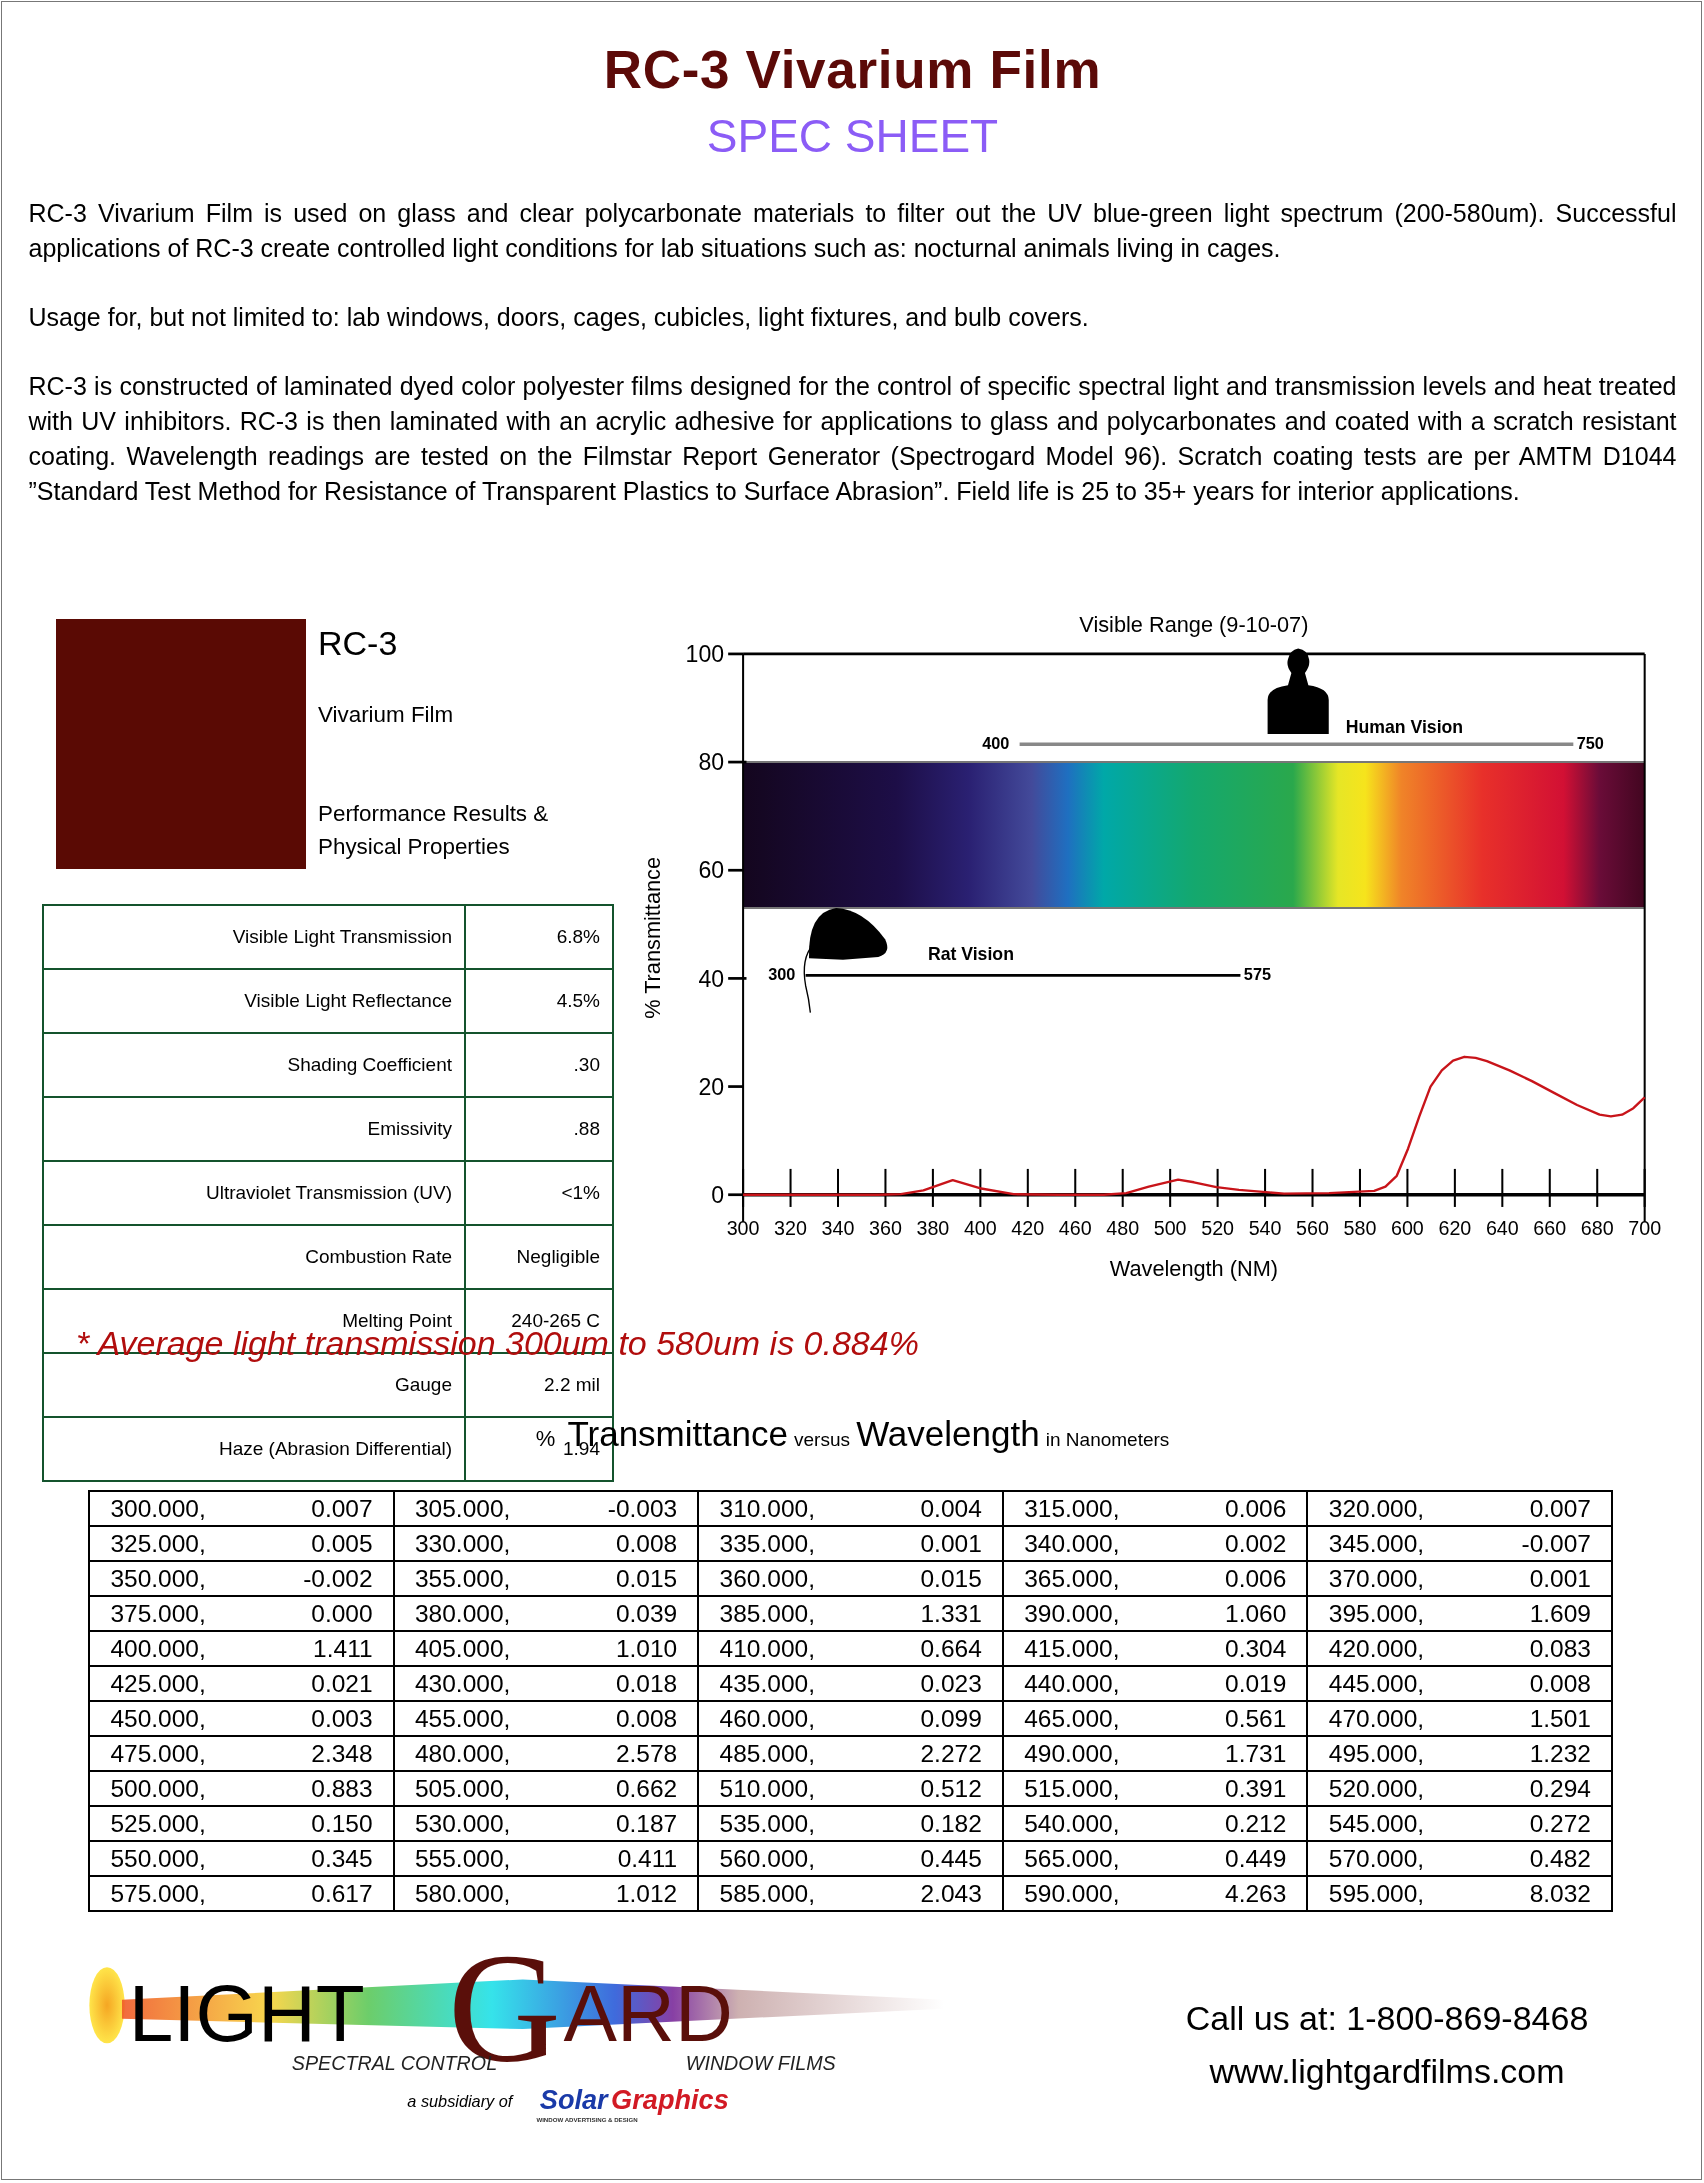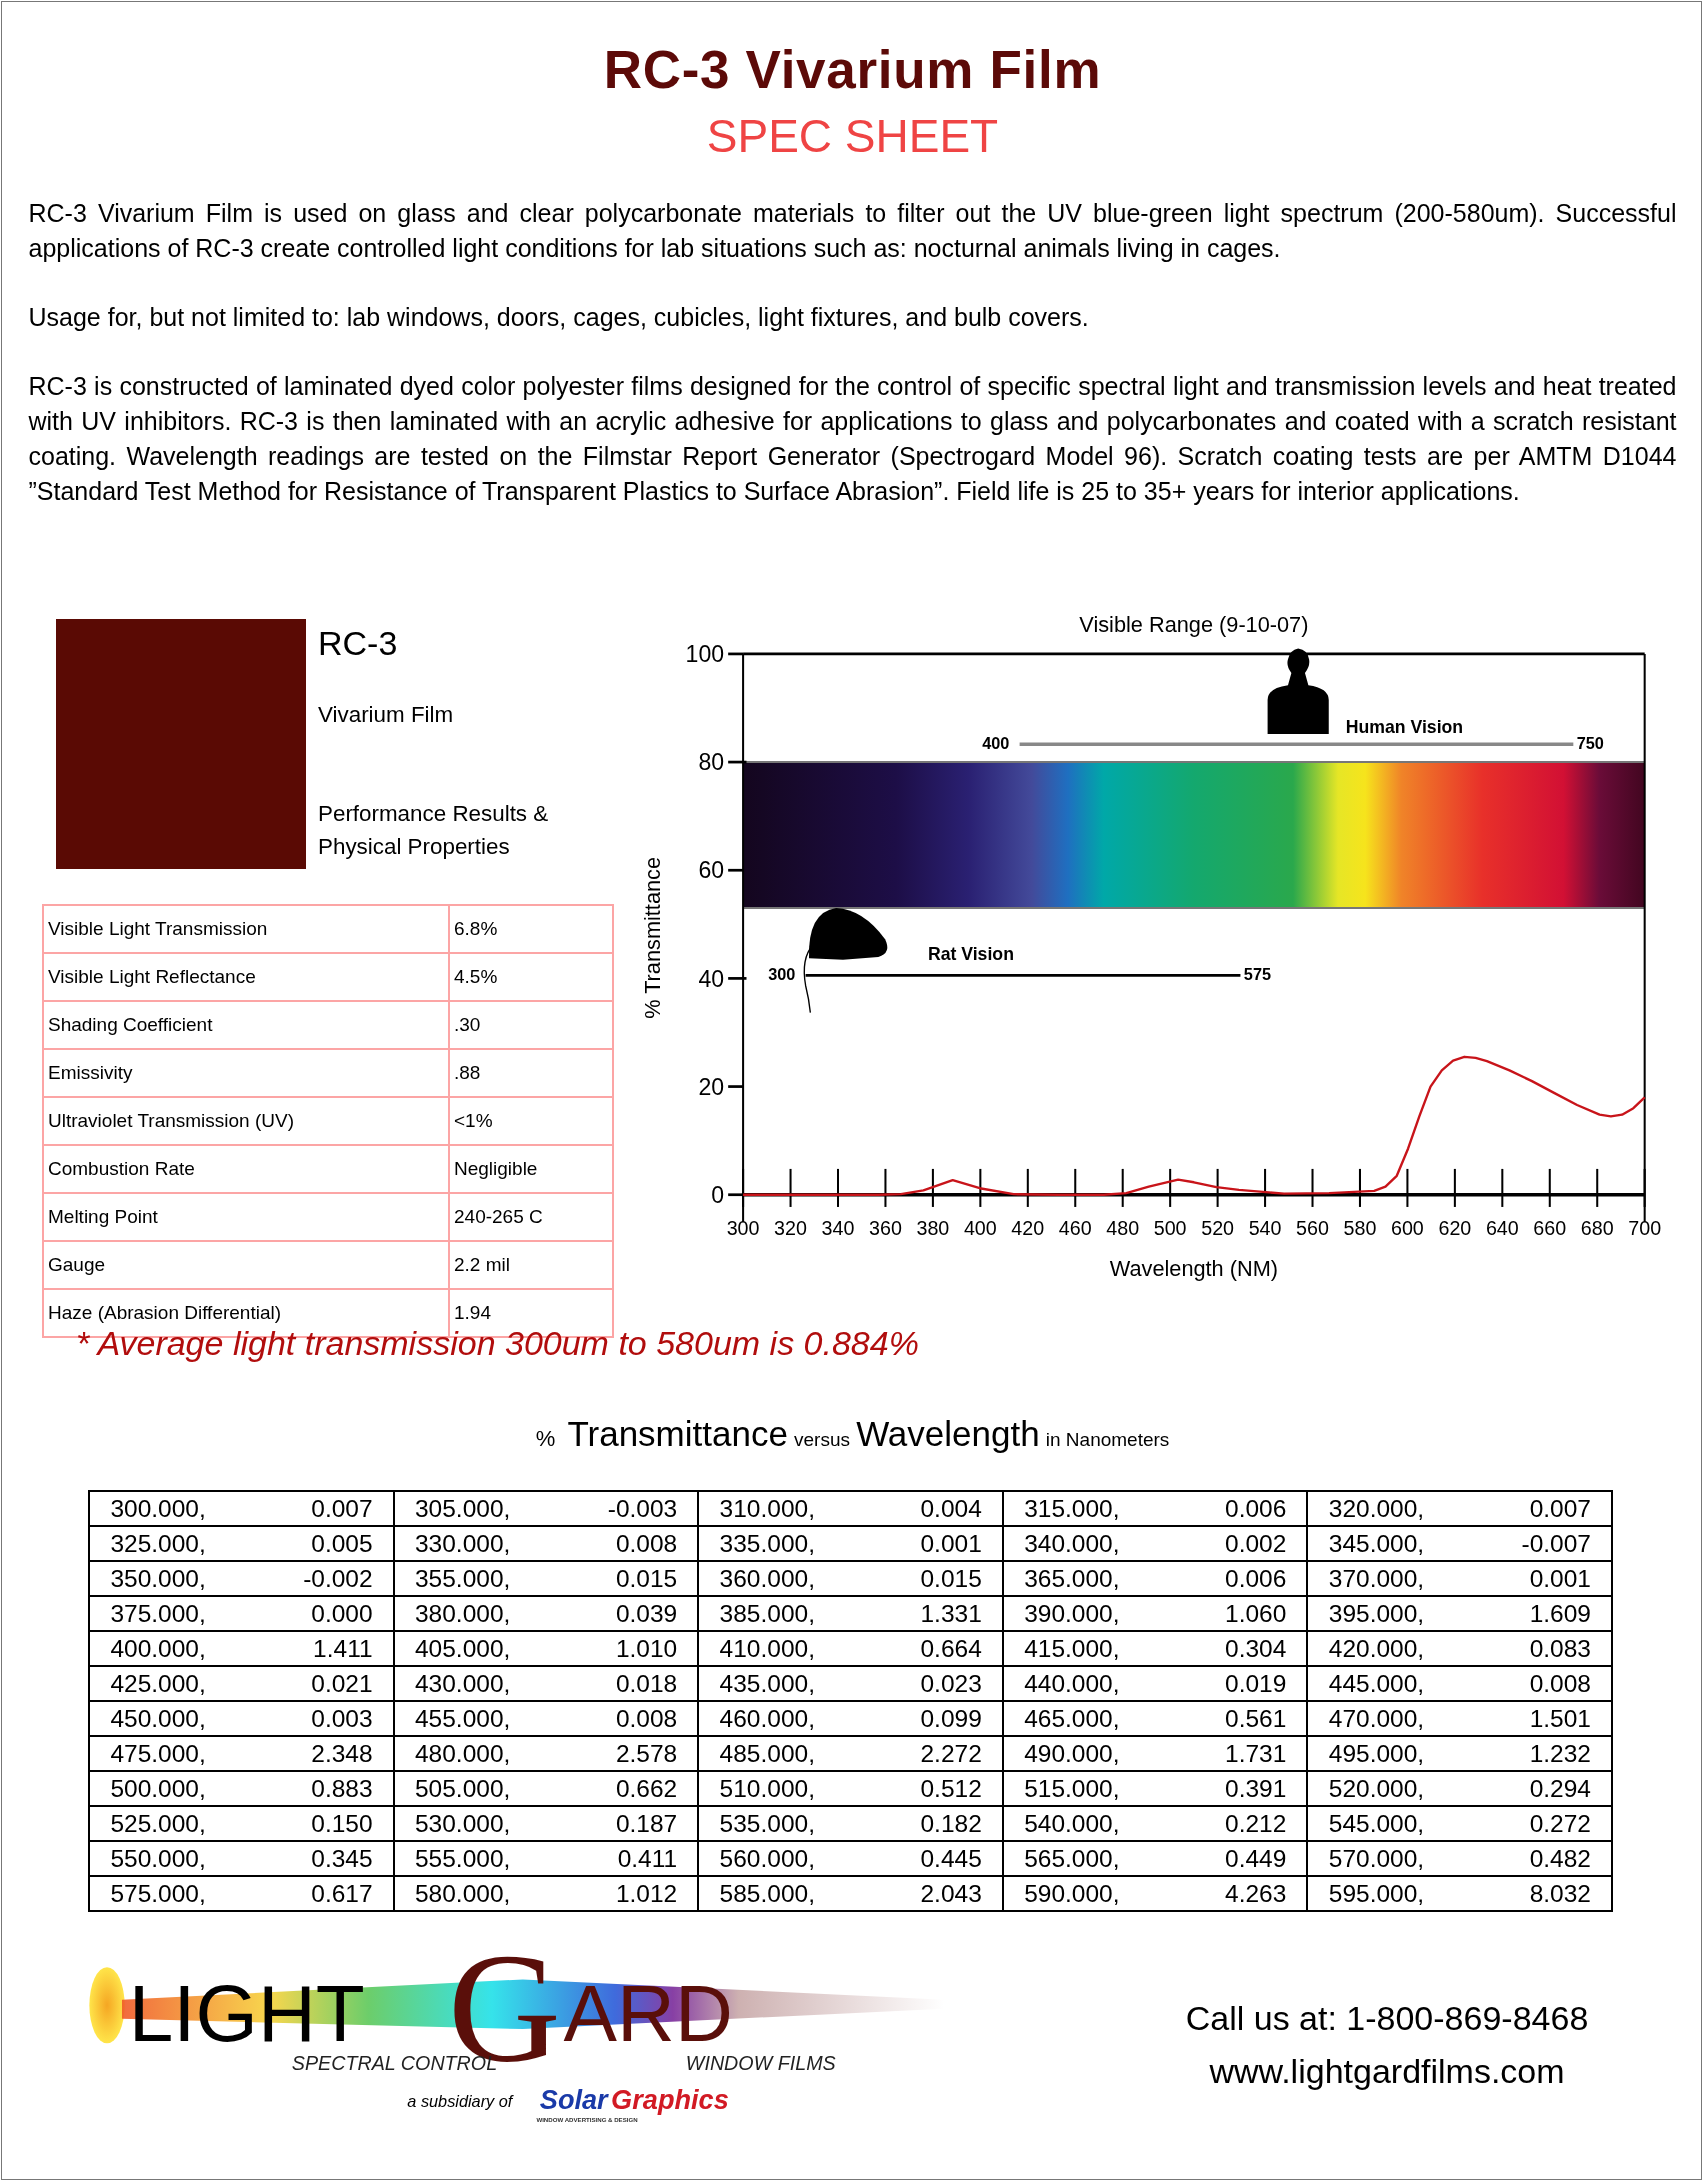--- a/index.html
+++ b/index.html
@@ -3,30 +3,30 @@
 <meta charset="utf-8">
 <style>
   html, body { margin:0; padding:0; background:#fff; }
   body { width:1705px; height:2183px; position:relative; overflow:hidden;
          font-family:"Liberation Sans", "DejaVu Sans", sans-serif; color:#000; }
   .page-frame { position:absolute; left:1.4px; top:1.4px; width:1701px; height:2179px;
                 border:1.4px solid #777; box-sizing:border-box; }
   .title { position:absolute; left:0; width:1705px; top:39px; text-align:center;
            font-size:53px; font-weight:bold; color:#5c0a08; letter-spacing:0.7px; }
   .subtitle { position:absolute; left:0; width:1705px; top:109px; text-align:center;
-              font-size:46px; color:#ef4444; }
+              font-size:46px; color:#8b5cf6; }
   .intro { position:absolute; left:28.5px; width:1648px; top:196px; font-size:25px;
            line-height:35px; text-align:justify; }
   .intro p { margin:0 0 34px 0; }
   .swatch { position:absolute; left:56px; top:619px; width:250px; height:250px; background:#5a0a04; }
   .prod-name { position:absolute; left:318px; top:624px; font-size:34px; }
   .prod-sub { position:absolute; left:318px; top:670px; font-size:22.4px;margin-top:32px; }
   .prod-perf { position:absolute; left:318px; top:797px; font-size:22.4px; line-height:33px; }
   table.specs { position:absolute; left:42px; top:904px; width:572px; border-collapse:collapse; }
-  table.specs td { border:2px solid #fca5a5; height:38px; font-size:19px; text-align:left; padding:4px; }
+  table.specs td { border:2px solid #14532d; height:38px; font-size:19px; text-align:right; padding:12px; }
   table.specs td.lbl { width:396px; }
   .chart-wrap { position:absolute; left:639px; top:605px; width:1033px; height:693px; }
   .chart-wrap svg { position:absolute; left:0; top:0; }
   .avg-note { position:absolute; left:76px; top:1324px; font-size:34px; font-style:italic; color:#b10d0d; }
   .tbl-caption { position:absolute; left:0; width:1705px; top:1414px; text-align:center; font-size:22px; }
   .tbl-caption .big { font-size:35px; }
   .tbl-caption .med { font-size:19px; }
   table.data { position:absolute; left:88px; top:1490px; width:1525px; border-collapse:collapse; }
   table.data td { border-top:2.7px solid #000; border-bottom:2.7px solid #000; height:33px;
                   font-size:24.5px; padding:0; }

